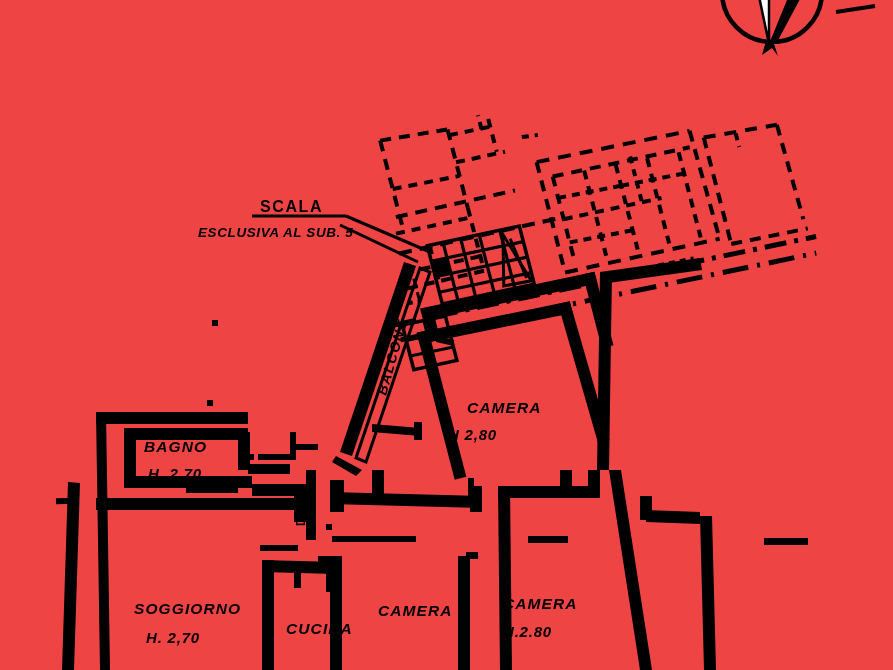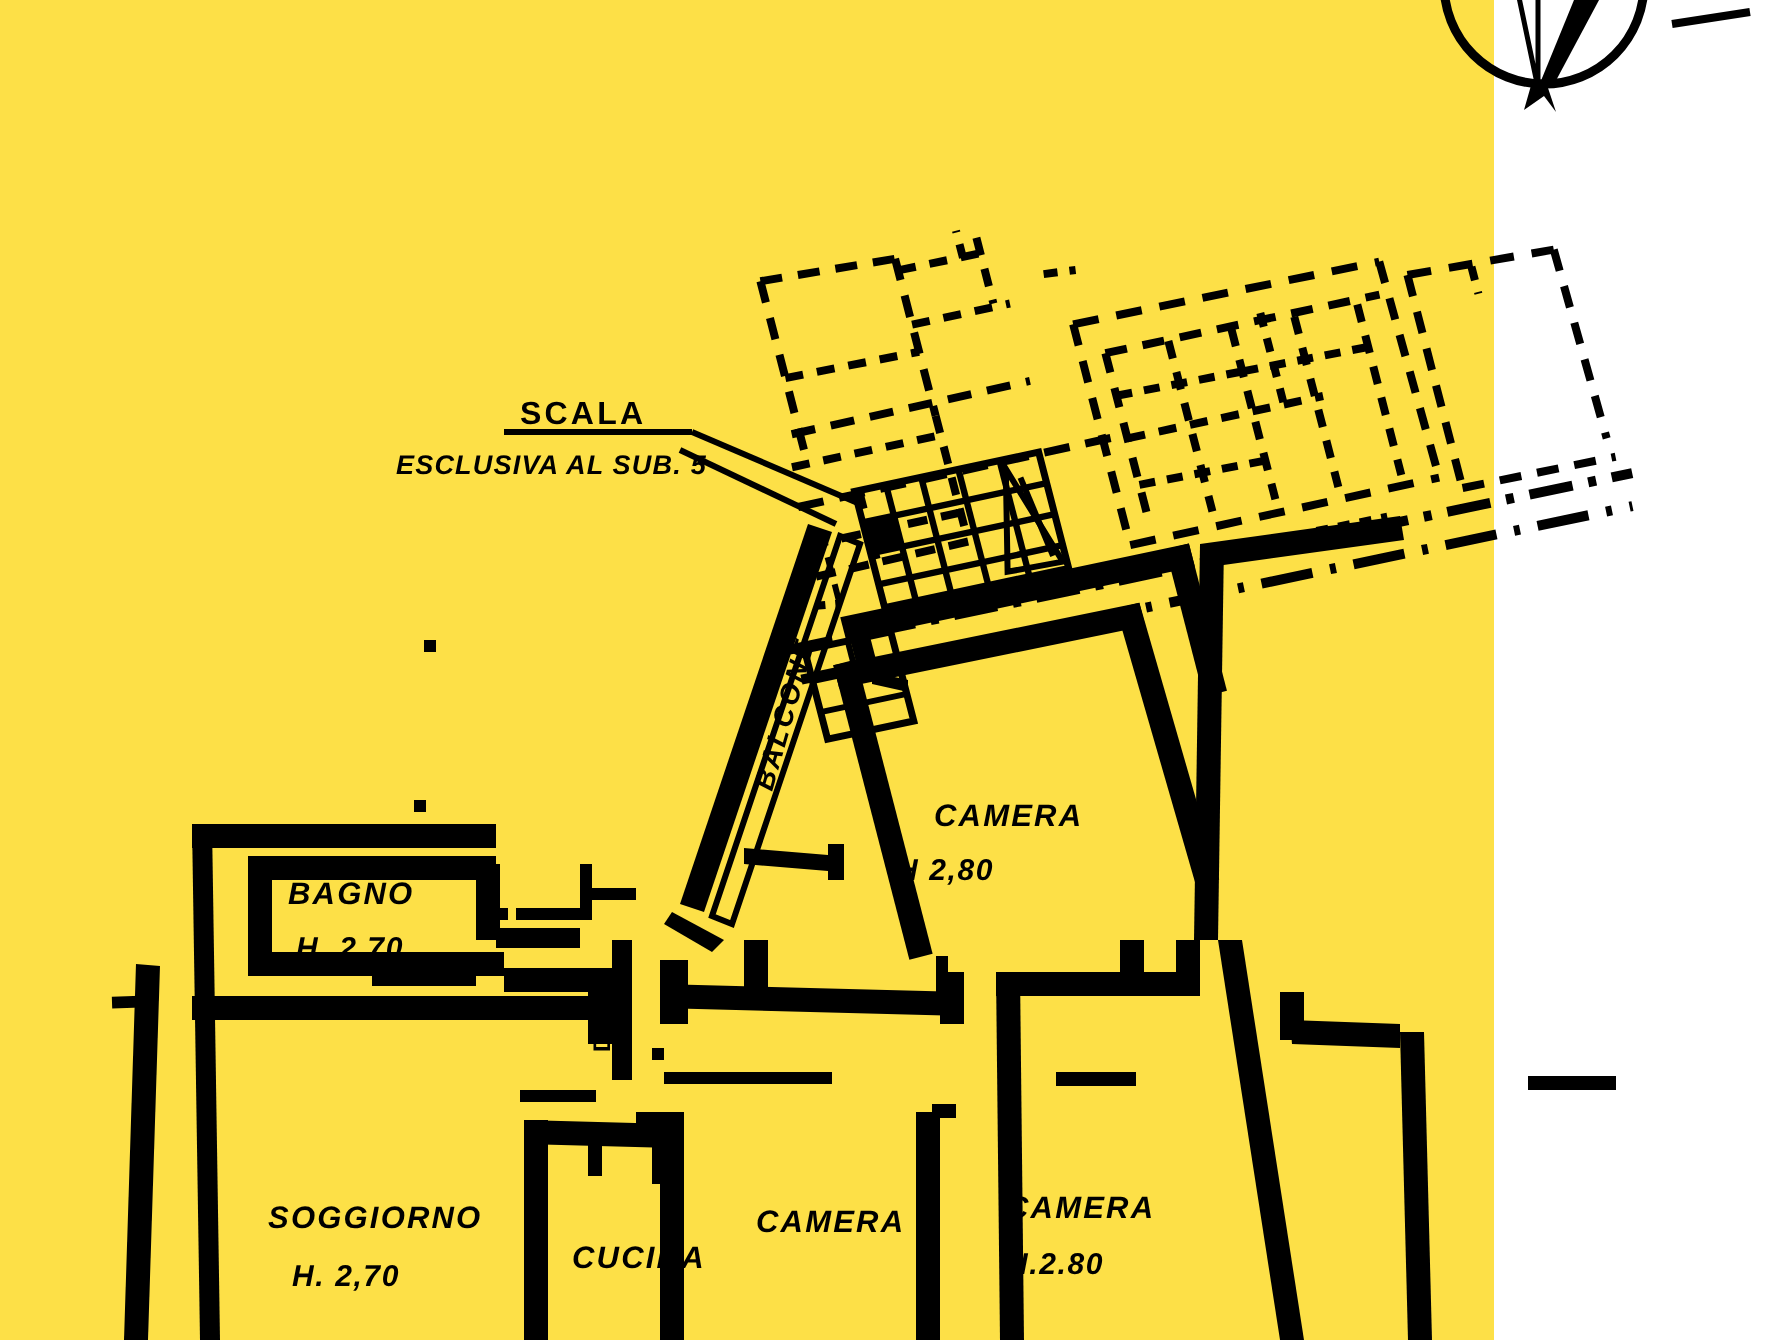--- a/index.html
+++ b/index.html
@@ -1,17 +1,17 @@
 <!DOCTYPE html>
 <html><head>
 <meta charset="utf-8">
 <style>
   html,body{margin:0;padding:0;background:#ffffff;}
   body{width:893px;height:670px;overflow:hidden;font-family:"Liberation Sans",sans-serif;}
-  #plan-root{position:relative;width:747px;height:670px;background:#fde047;}
+  #plan-root{position:relative;width:893px;height:670px;background:#ef4444;}
   svg#floorplan{position:absolute;left:0;top:0;width:893px;height:670px;display:block;}
   .lbl{font-family:"Liberation Sans",sans-serif;font-weight:bold;fill:#000;}
   .lbl-room{font-size:15.5px;letter-spacing:1.1px;font-style:italic;}
   .lbl-h{font-size:15px;letter-spacing:0.8px;font-style:italic;}
   .lbl-scala{font-size:16px;letter-spacing:1.6px;}
   .lbl-scala-sub{font-size:13.5px;font-style:italic;letter-spacing:0.6px;}
   .lbl-vert{font-size:14px;letter-spacing:1.3px;font-style:italic;}
   .lbl-dis{font-size:12px;letter-spacing:0.5px;font-weight:bold;}
   .wall{fill:#000;}
   .thinline{stroke:#000;fill:none;}

